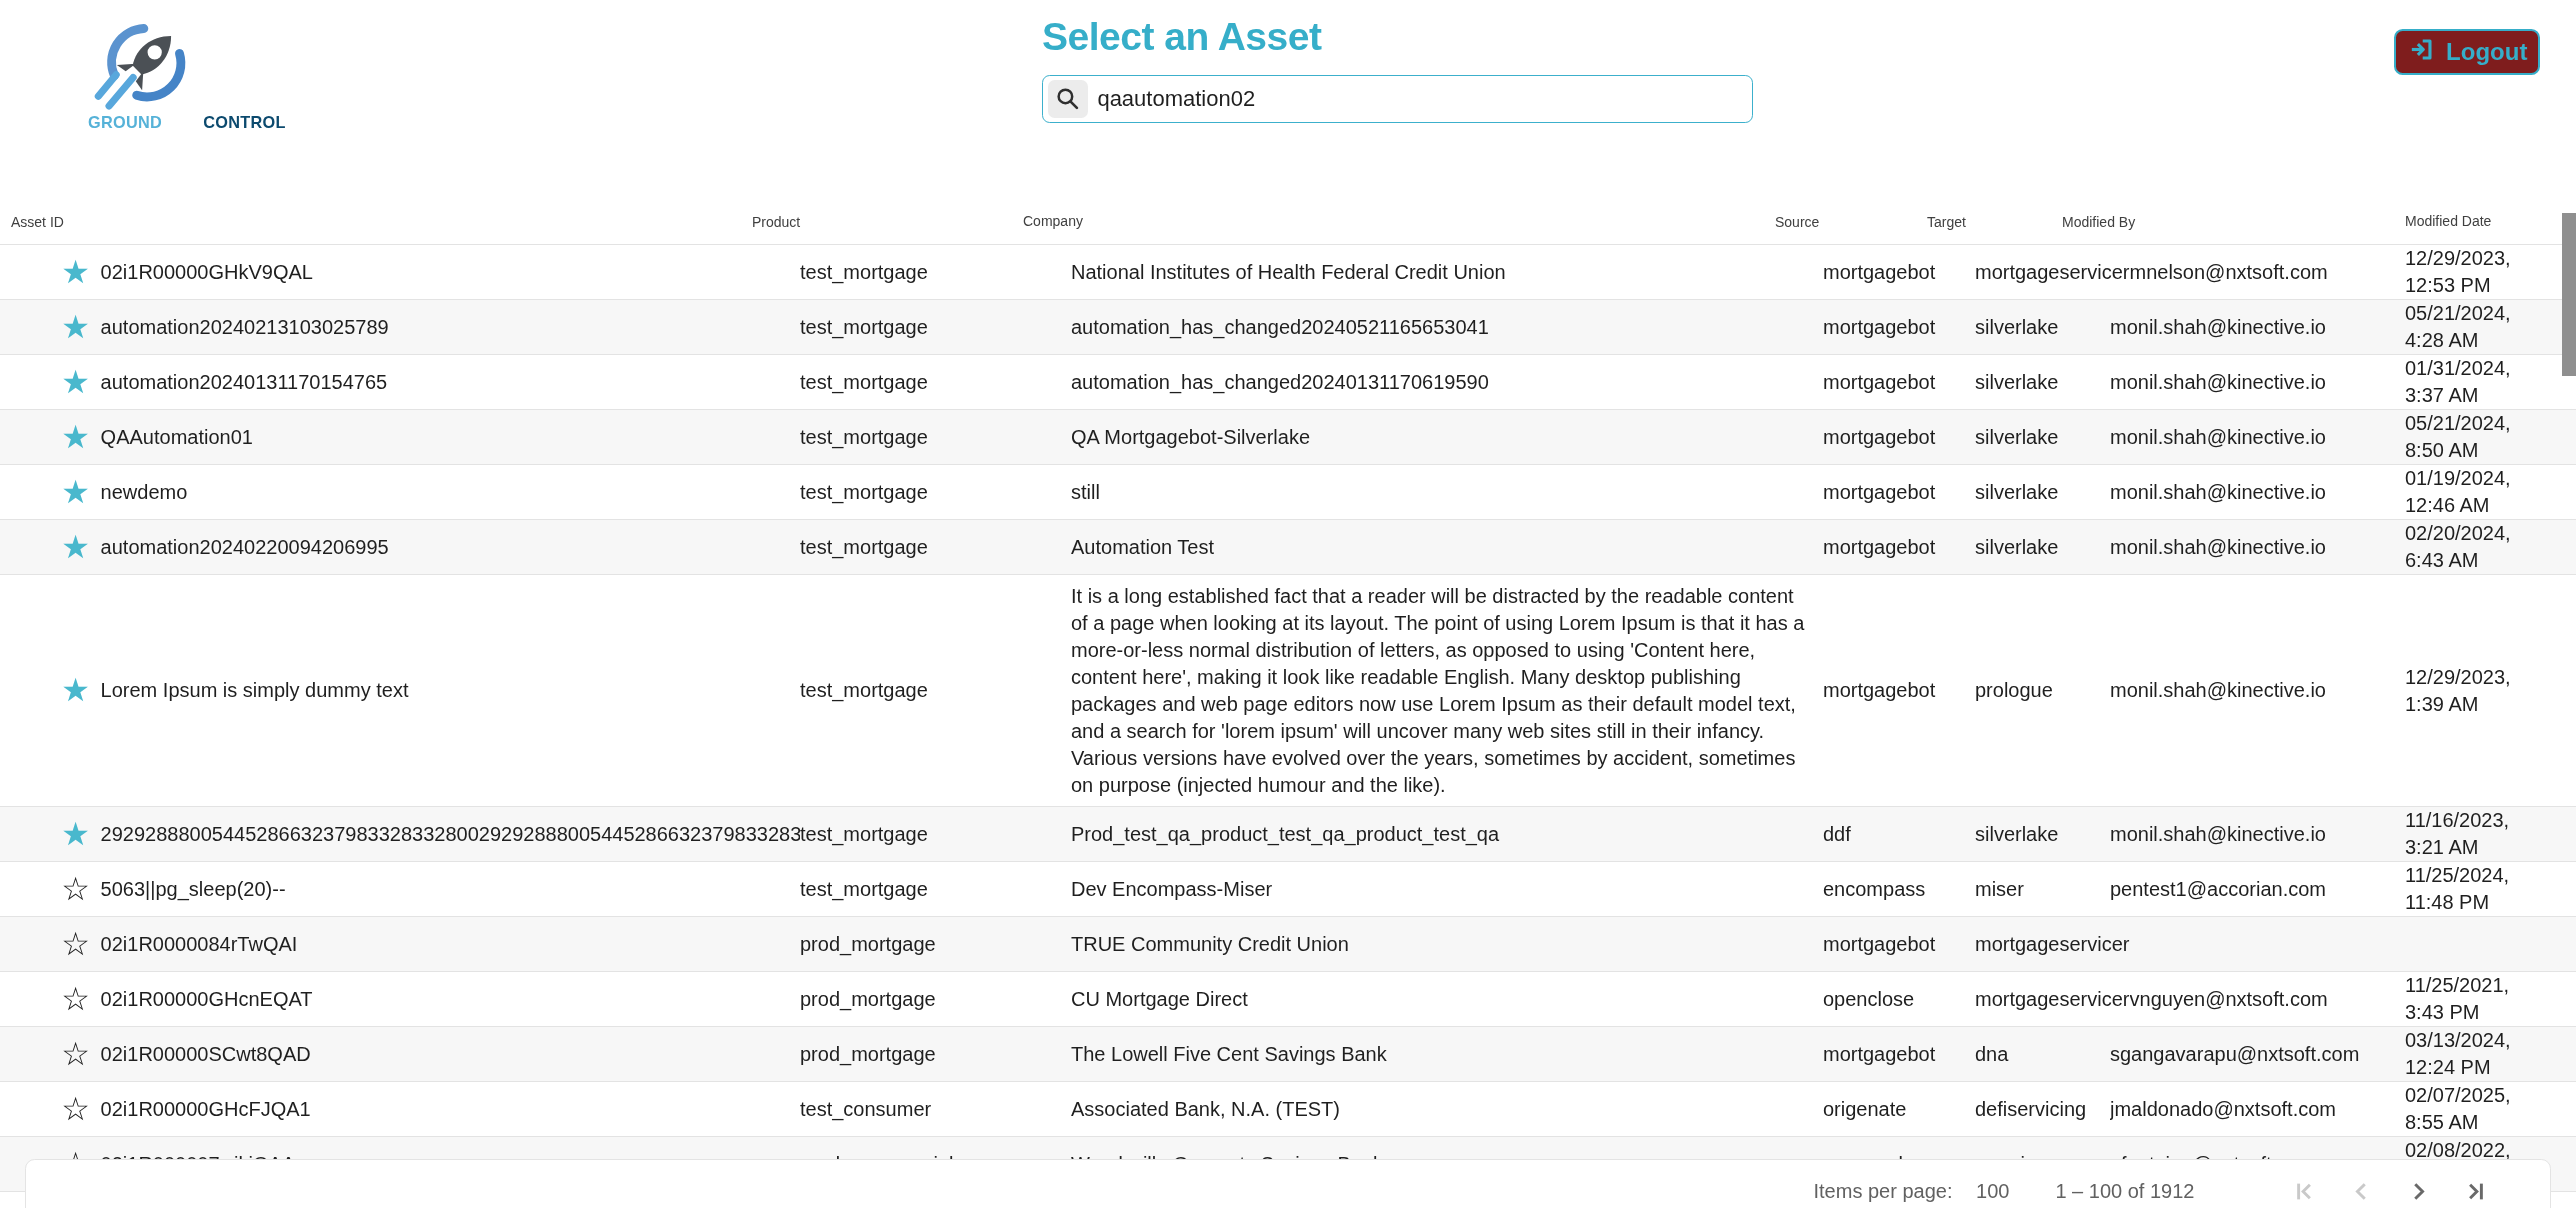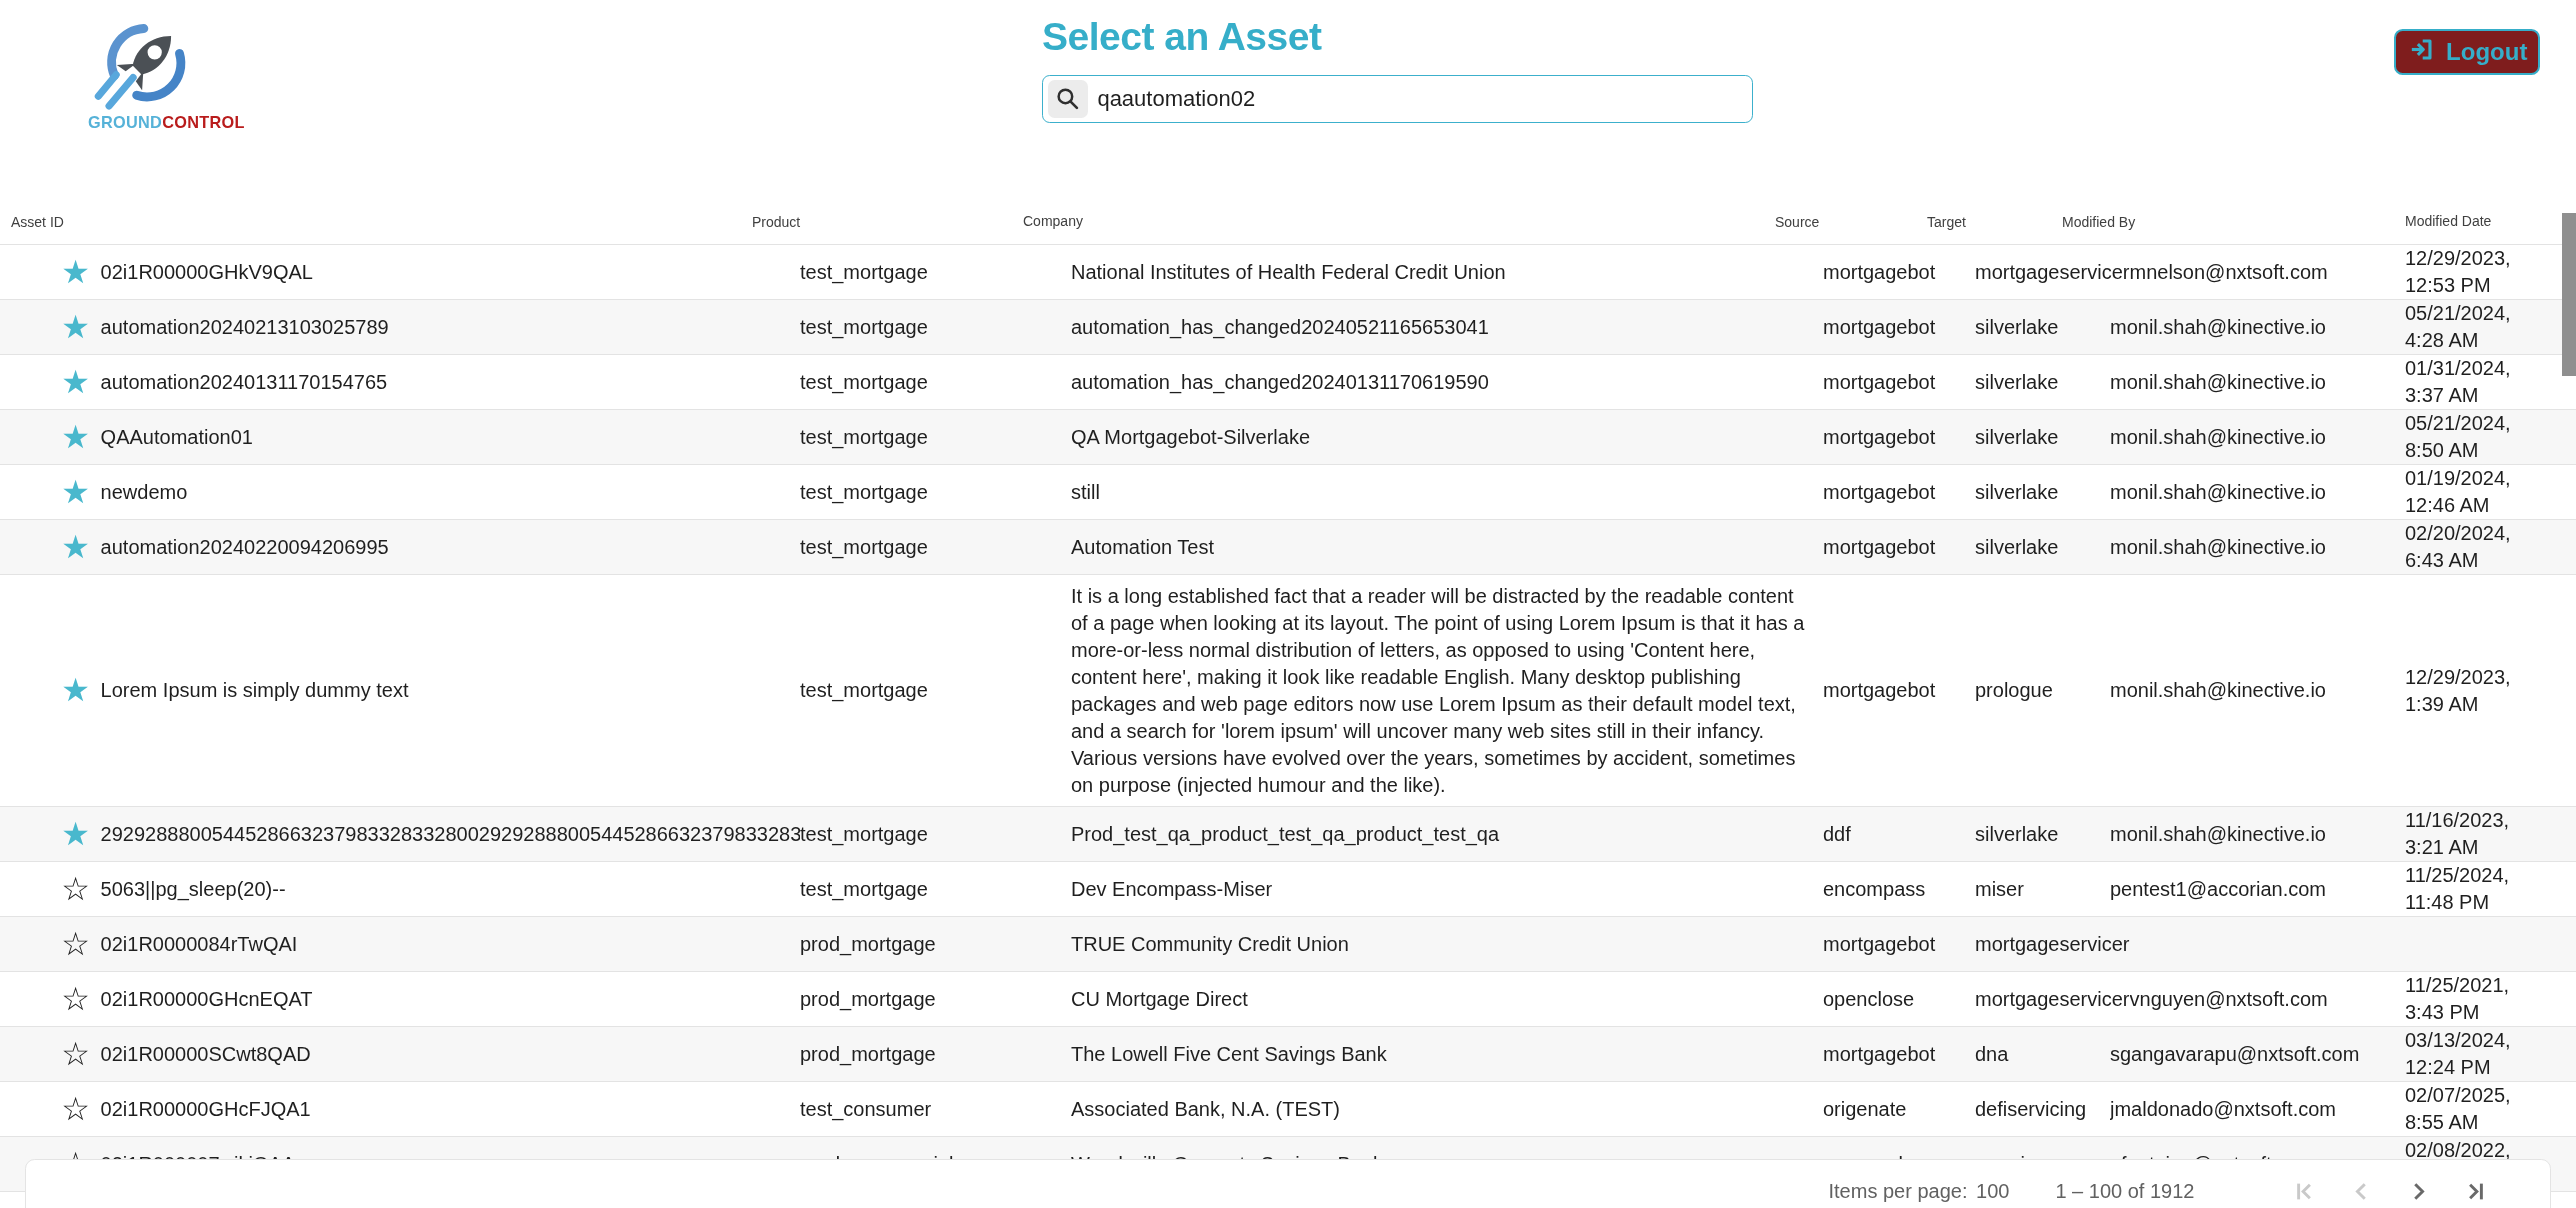--- a/index.html
+++ b/index.html
@@ -3,21 +3,21 @@
 <meta charset="utf-8">
 <style>
   * { box-sizing: border-box; margin: 0; padding: 0; }
   html,body { width:2576px; height:1208px; overflow:hidden; background:#fff;
     font-family:"Liberation Sans", sans-serif; position:relative; }
 
   
   .logo { position:absolute; left:88px; top:19px; width:117px; text-align:center; cursor:pointer; }
   .logo-text { font-size:16.3px; font-weight:700; letter-spacing:0.3px; margin-top:-1.9px; }
   .logo-text .g1 { color:#56b2d8; }
-  .logo-text .g2 { color:#b91c1c; }
+  .logo-text .g2 { color:#0c4a6e;padding-left:41px; }
 
   .center-col { position:absolute; left:1042px; top:15.3px; width:711px; }
   .page-title { color:#36aec9; font-size:39px; font-weight:700; letter-spacing:-0.5px; }
   .search-box { margin-top:15.3px; height:48px; border:1.9px solid #3cb0cc; border-radius:7.7px;
     display:flex; align-items:center; background:#fff; }
   .search-icon-bg { width:40px; height:38px; background:#ececec; border-radius:6.7px; margin:0 9.6px 0 4.8px;
     display:flex; align-items:center; justify-content:center; flex:0 0 auto; }
   .search-input { border:none; outline:none; font-size:22px; color:#1f1f1f; flex:1; min-width:0;
     font-family:Liberation Sans, sans-serif; background:transparent; }
 
@@ -45,21 +45,21 @@
   .star--outline { color:#202020; }
 
   
   .scroll-thumb { position:absolute; right:0; top:213px; width:14.4px; height:163px; background:#8f8f8f; }
 
   
   .paginator { position:absolute; left:25px; top:1159px; width:2526px; height:65px; background:#fff;
     border:1.9px solid #e4e4e4; border-radius:9.6px; display:flex; align-items:center;
     justify-content:flex-end; color:#616161; font-size:20px; padding-right:56px; z-index:5; }
   .ipp { display:flex; align-items:center; gap:8.6px; margin-right:46px; }
-  .ipp-value { cursor:pointer; }
+  .ipp-value { cursor:pointer;margin-left:15px; }
   .range { margin-right:78px; }
   .nav-btn { width:42px; height:42px; border:none; background:transparent; display:flex;
     align-items:center; justify-content:center; cursor:pointer; margin-left:13.4px; }
   .nav-btn svg { stroke-width:2.6; fill:none; }
   .nav-disabled { stroke:#c9c9c9; }
   .nav-enabled { stroke:#696969; }
 </style>
 </head>
 <body>
 

